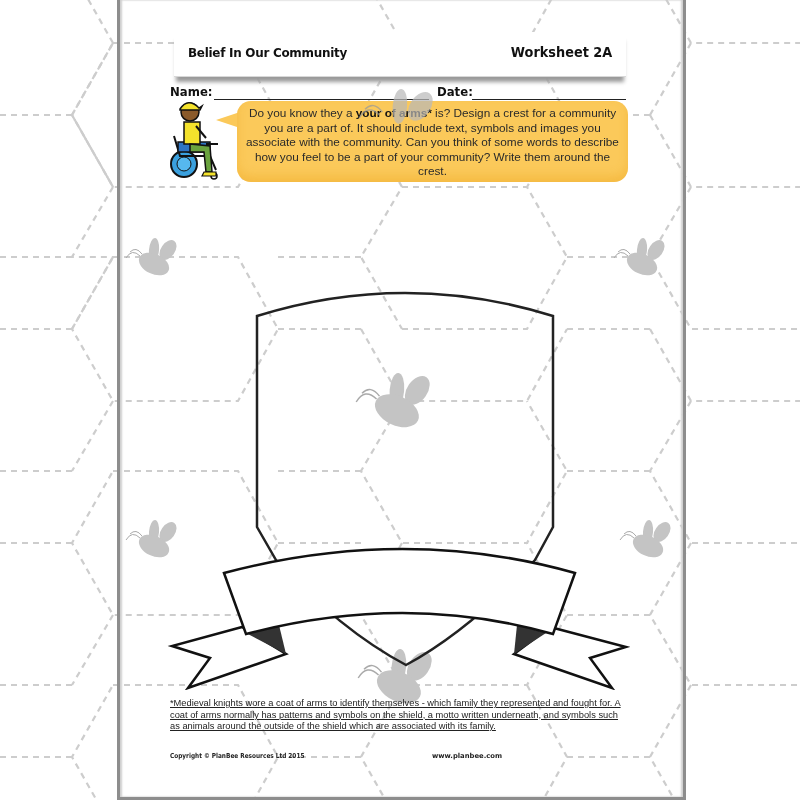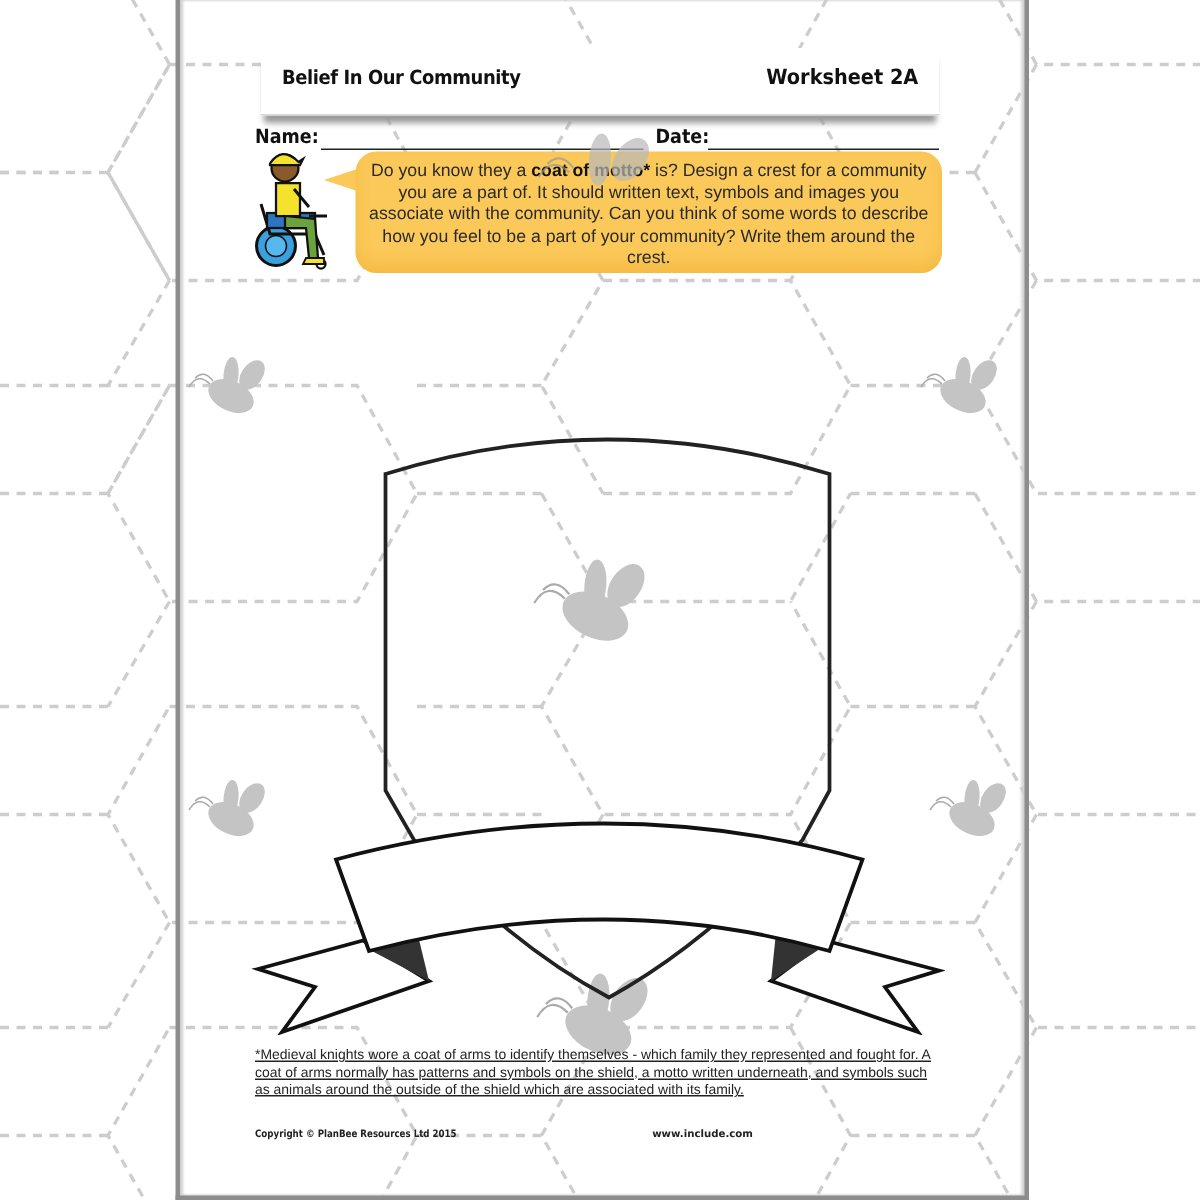--- a/index.html
+++ b/index.html
@@ -127,21 +127,21 @@
 
     <path d="M30 26 L40 38" stroke="#111" stroke-width="2"></path>
 
     <circle cx="24" cy="12" r="9" fill="#8a5a2b" stroke="#111" stroke-width="1.5"></circle>
 
     <path d="M14 9 Q22 -3 33 8 L36 6 L34 10 L14 10 Z" fill="#f4e22c" stroke="#111" stroke-width="1.5"></path>
   </svg>
 
   <div class="bubble-tail"></div>
   <div class="bubble">
-    <div class="bubble-text"><span>Do you know they a </span><b>coat of motto*</b><span> is? Design a crest for a community you are a part of. It should written text, symbols and images you associate with the community. Can you think of some words to describe how you feel to be a part of your community? Write them around the crest.</span></div>
+    <div class="bubble-text"><span>Do you know they a </span><b>your of arms*</b><span> is? Design a crest for a community you are a part of. It should include text, symbols and images you associate with the community. Can you think of some words to describe how you feel to be a part of your community? Write them around the crest.</span></div>
   </div>
 
   <svg class="bee" style="left:124px;top:236px;width:56px;height:44px;" viewBox="0 0 56 44">
     <g fill="#c4c4c4">
       <ellipse cx="30" cy="14" rx="5" ry="12" transform="rotate(5 30 14)"></ellipse>
       <ellipse cx="44" cy="14" rx="7" ry="11" transform="rotate(35 44 14)"></ellipse>
       <ellipse cx="30" cy="28" rx="16" ry="10" transform="rotate(25 30 28)"></ellipse>
     </g>
     <path d="M16 20 Q8 12 2 22 M18 18 Q12 10 6 16" stroke="#aaa" fill="none" stroke-width="1"></path>
   </svg>
@@ -204,14 +204,14 @@
 
     <path d="M86 363 L119 355 L126 384 Z" fill="#333"></path>
     <path d="M386 363 L357 355 L354 384 Z" fill="#333"></path>
 
     <path d="M64 303 Q245 255 415 303 L393 364 Q245 322 86 364 Z" fill="#fff" stroke="#111" stroke-width="2.5" stroke-linejoin="miter"></path>
   </svg>
 
   <div class="footnote">*Medieval knights wore a coat of arms to identify themselves - which family they represented and fought for. A coat of arms normally has patterns and symbols on the shield, a motto written underneath, and symbols such as animals around the outside of the shield which are associated with its family.</div>
 
   <span class="copyright">Copyright © PlanBee Resources Ltd 2015</span>
-  <span class="website">www.include.com</span>
+  <span class="website">www.planbee.com</span>
 </div>
 
 </body></html>

